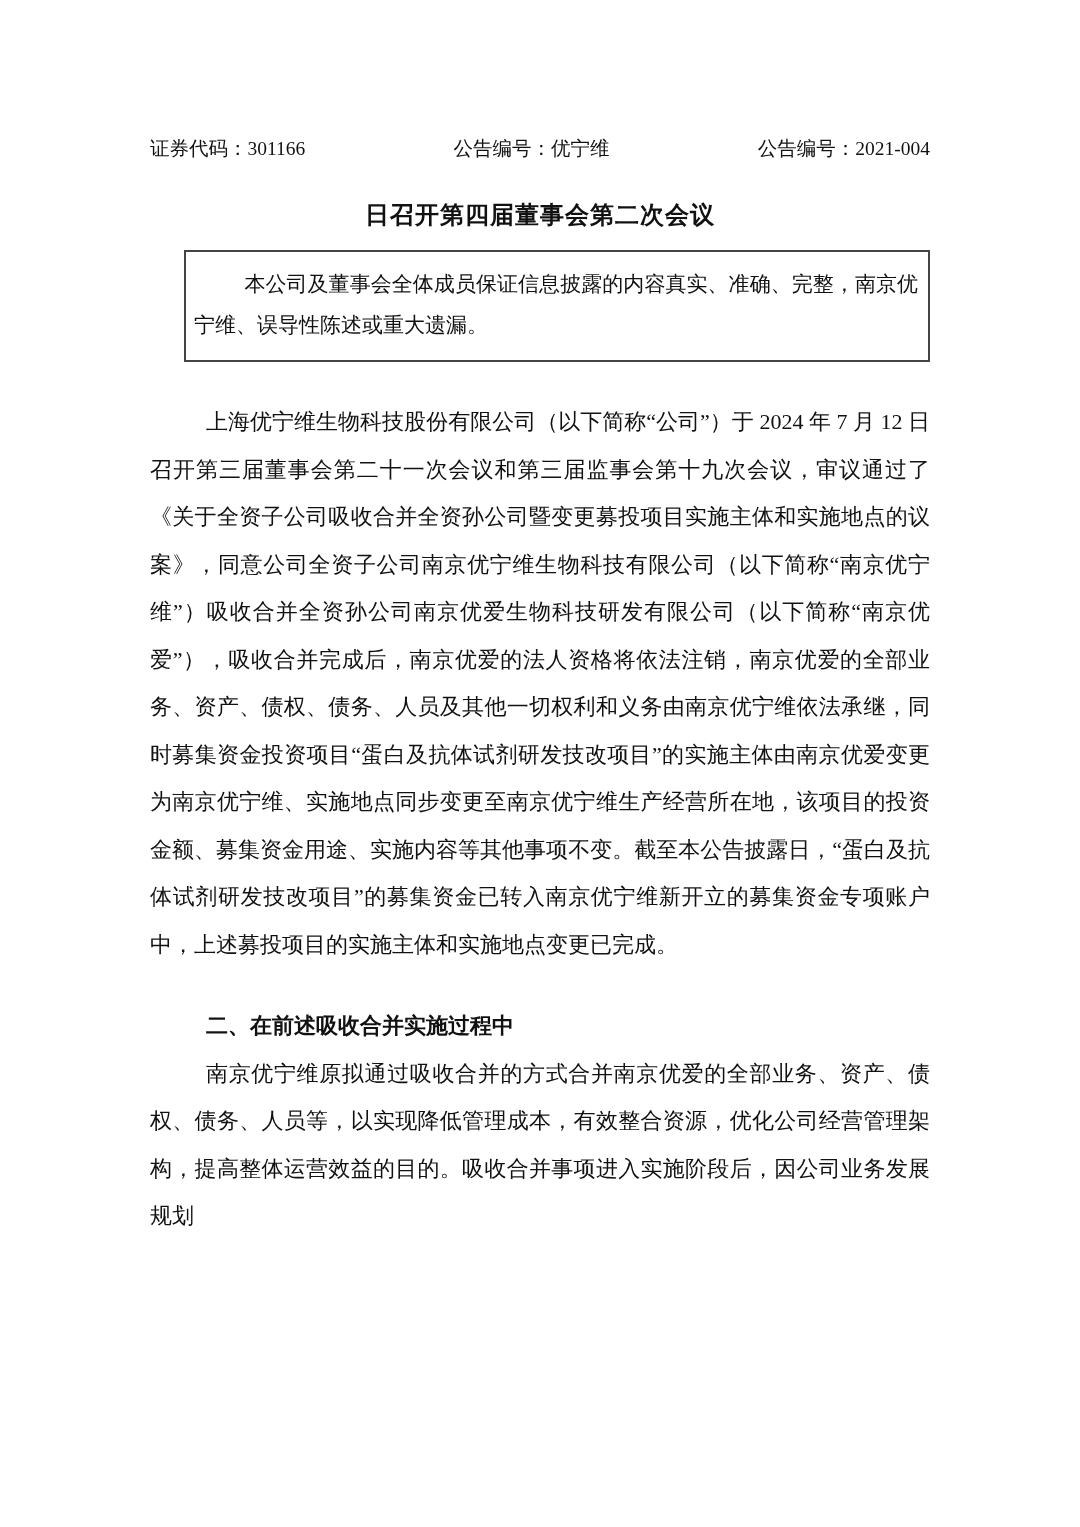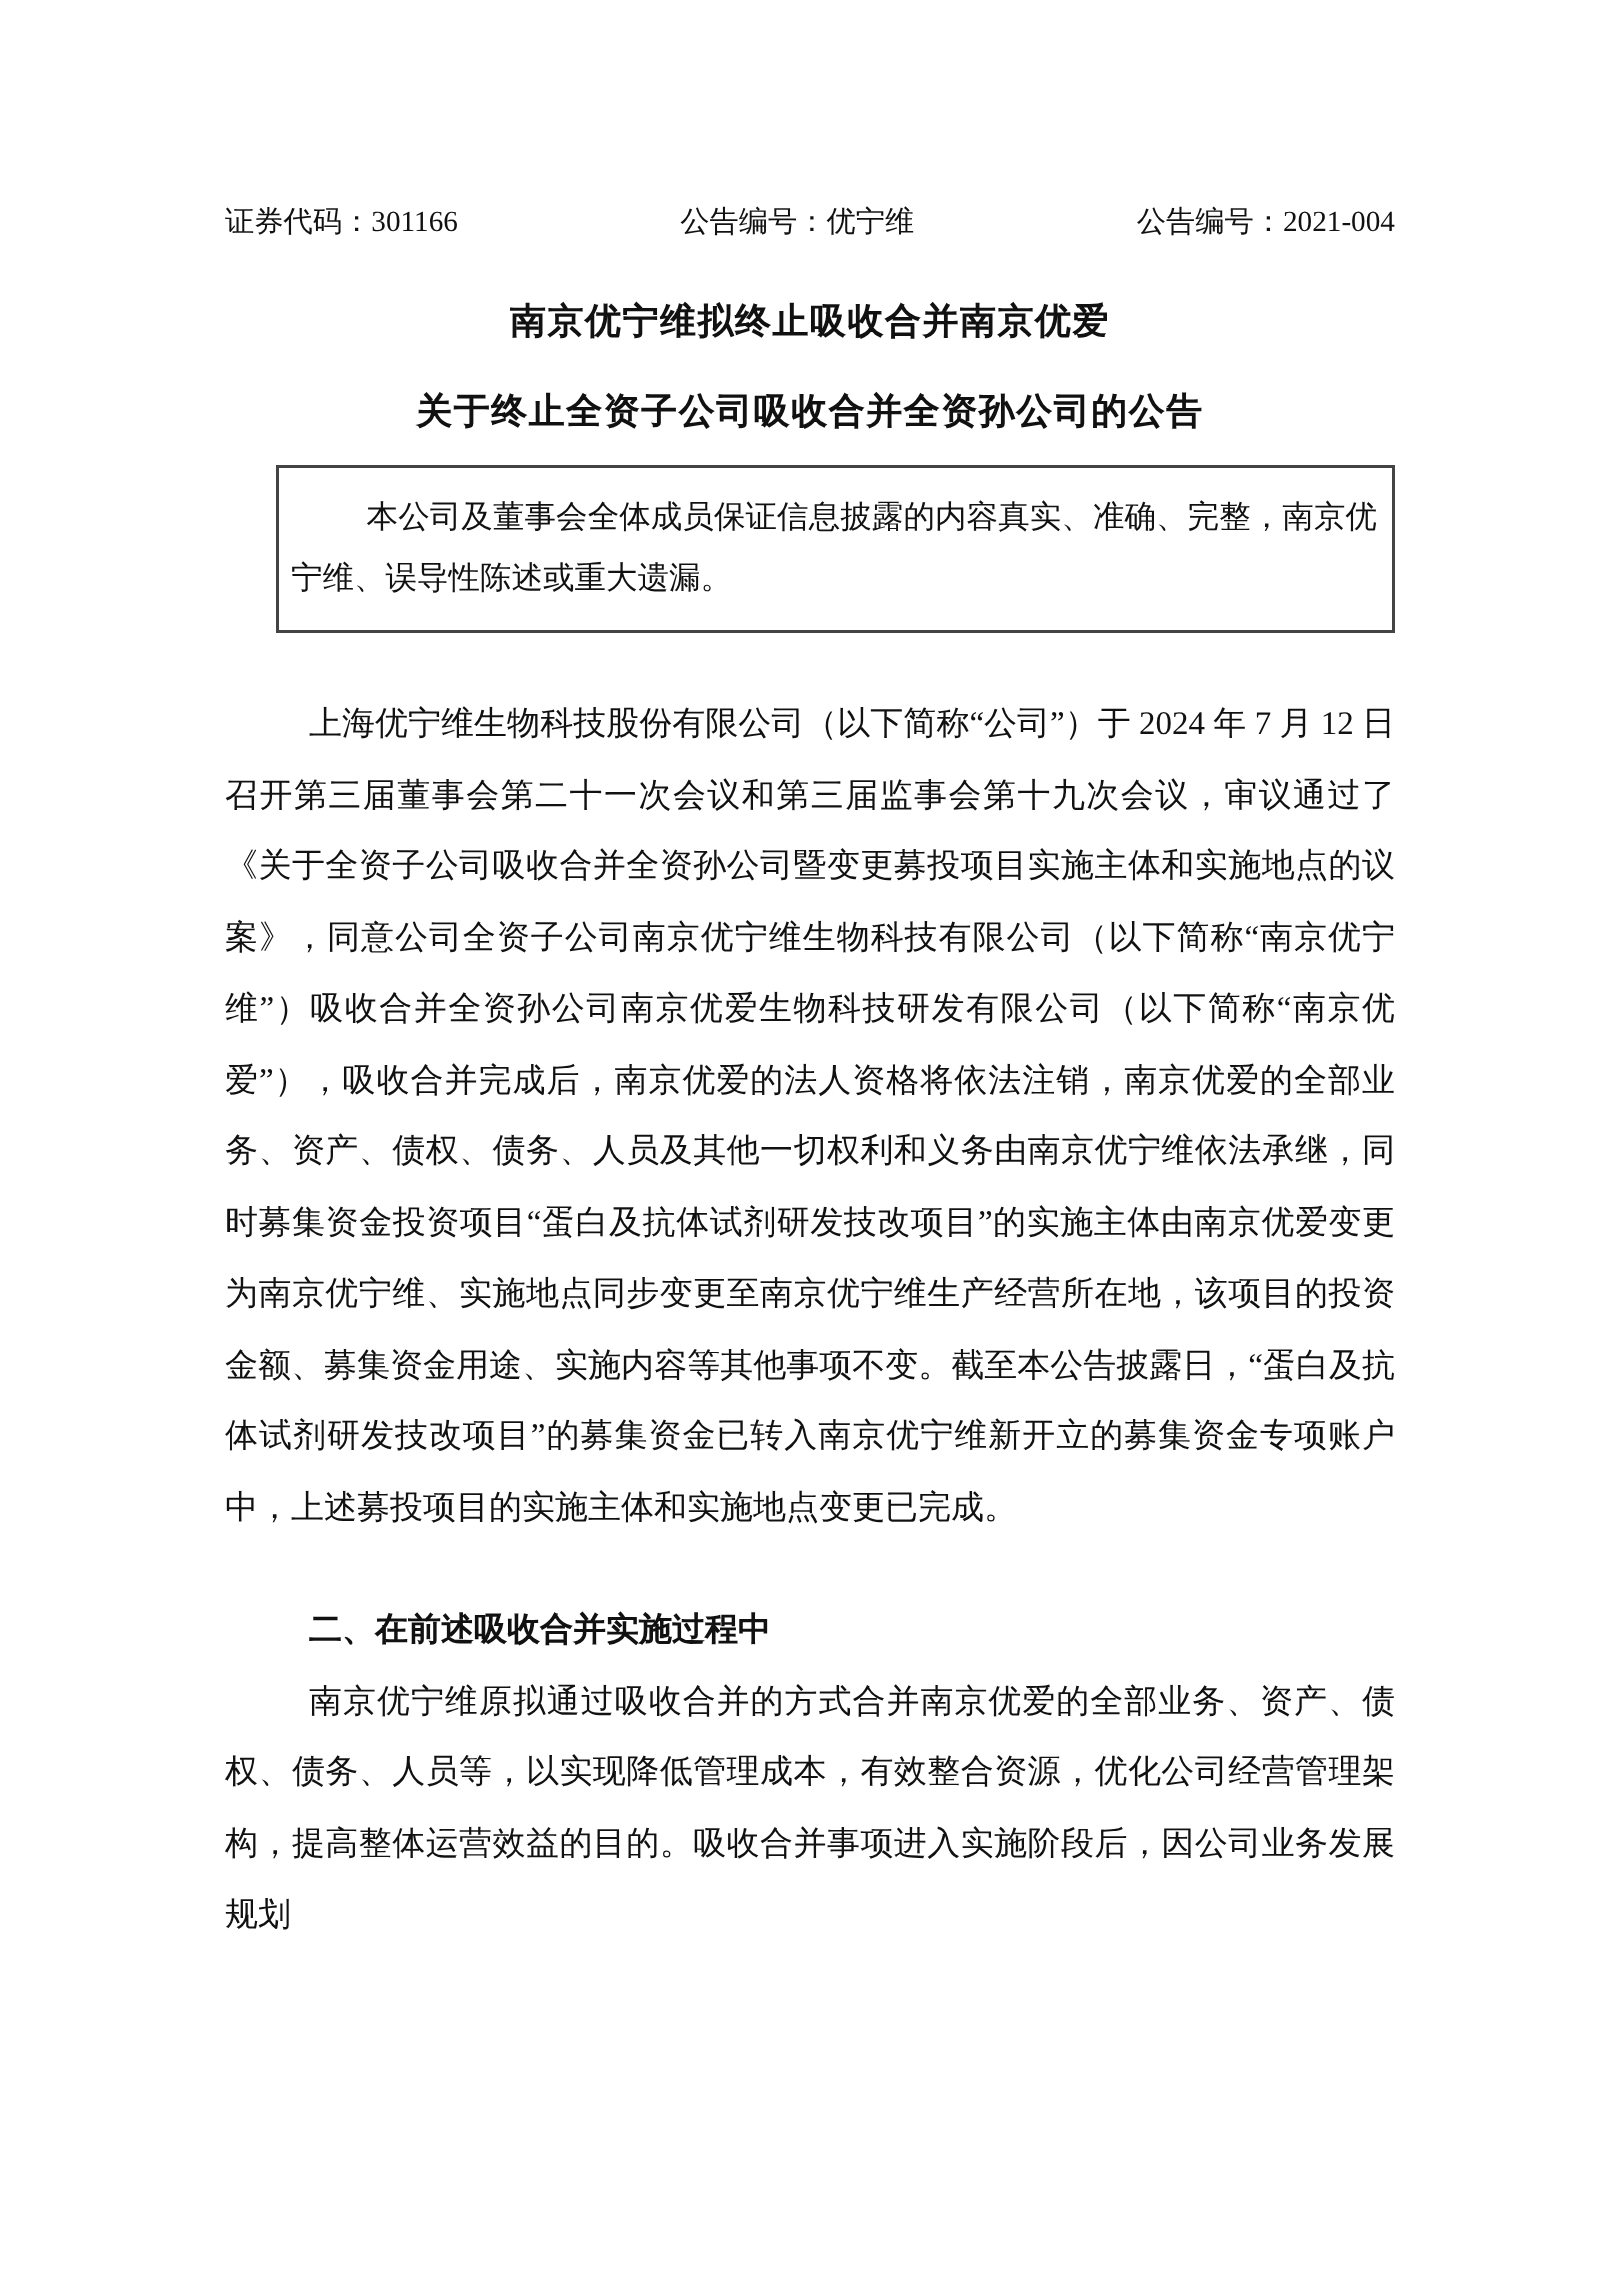--- a/index.html
+++ b/index.html
@@ -88,23 +88,22 @@
 <body>
 
 <div class="page">
 
   <div class="doc-header">
     <span>证券代码：301166</span>
     <span>公告编号：优宁维</span>
     <span>公告编号：2021-004</span>
   </div>
 
-  <h1 class="doc-title">南京优宁维拟终止吸收合并南京优爱</h1>
+  <h1 class="doc-title">日召开第四届董事会第二次会议</h1>
 
-  <h2 class="doc-subtitle">关于终止全资子公司吸收合并全资孙公司的公告</h2>
 
   <div class="disclaimer-box">
     <p class="disclaimer">本公司及董事会全体成员保证信息披露的内容真实、准确、完整，南京优宁维、误导性陈述或重大遗漏。</p>
   </div>
 
   <div class="content">
     <p class="para">上海优宁维生物科技股份有限公司（以下简称“公司”）于 2024 年 7 月 12 日召开第三届董事会第二十一次会议和第三届监事会第十九次会议，审议通过了《关于全资子公司吸收合并全资孙公司暨变更募投项目实施主体和实施地点的议案》，同意公司全资子公司南京优宁维生物科技有限公司（以下简称“南京优宁维”）吸收合并全资孙公司南京优爱生物科技研发有限公司（以下简称“南京优爱”），吸收合并完成后，南京优爱的法人资格将依法注销，南京优爱的全部业务、资产、债权、债务、人员及其他一切权利和义务由南京优宁维依法承继，同时募集资金投资项目“蛋白及抗体试剂研发技改项目”的实施主体由南京优爱变更为南京优宁维、实施地点同步变更至南京优宁维生产经营所在地，该项目的投资金额、募集资金用途、实施内容等其他事项不变。截至本公告披露日，“蛋白及抗体试剂研发技改项目”的募集资金已转入南京优宁维新开立的募集资金专项账户中，上述募投项目的实施主体和实施地点变更已完成。</p>
 
     <h3 class="sec-heading sec-gap">二、在前述吸收合并实施过程中</h3>
     <p class="para">南京优宁维原拟通过吸收合并的方式合并南京优爱的全部业务、资产、债权、债务、人员等，以实现降低管理成本，有效整合资源，优化公司经营管理架构，提高整体运营效益的目的。吸收合并事项进入实施阶段后，因公司业务发展规划</p>

